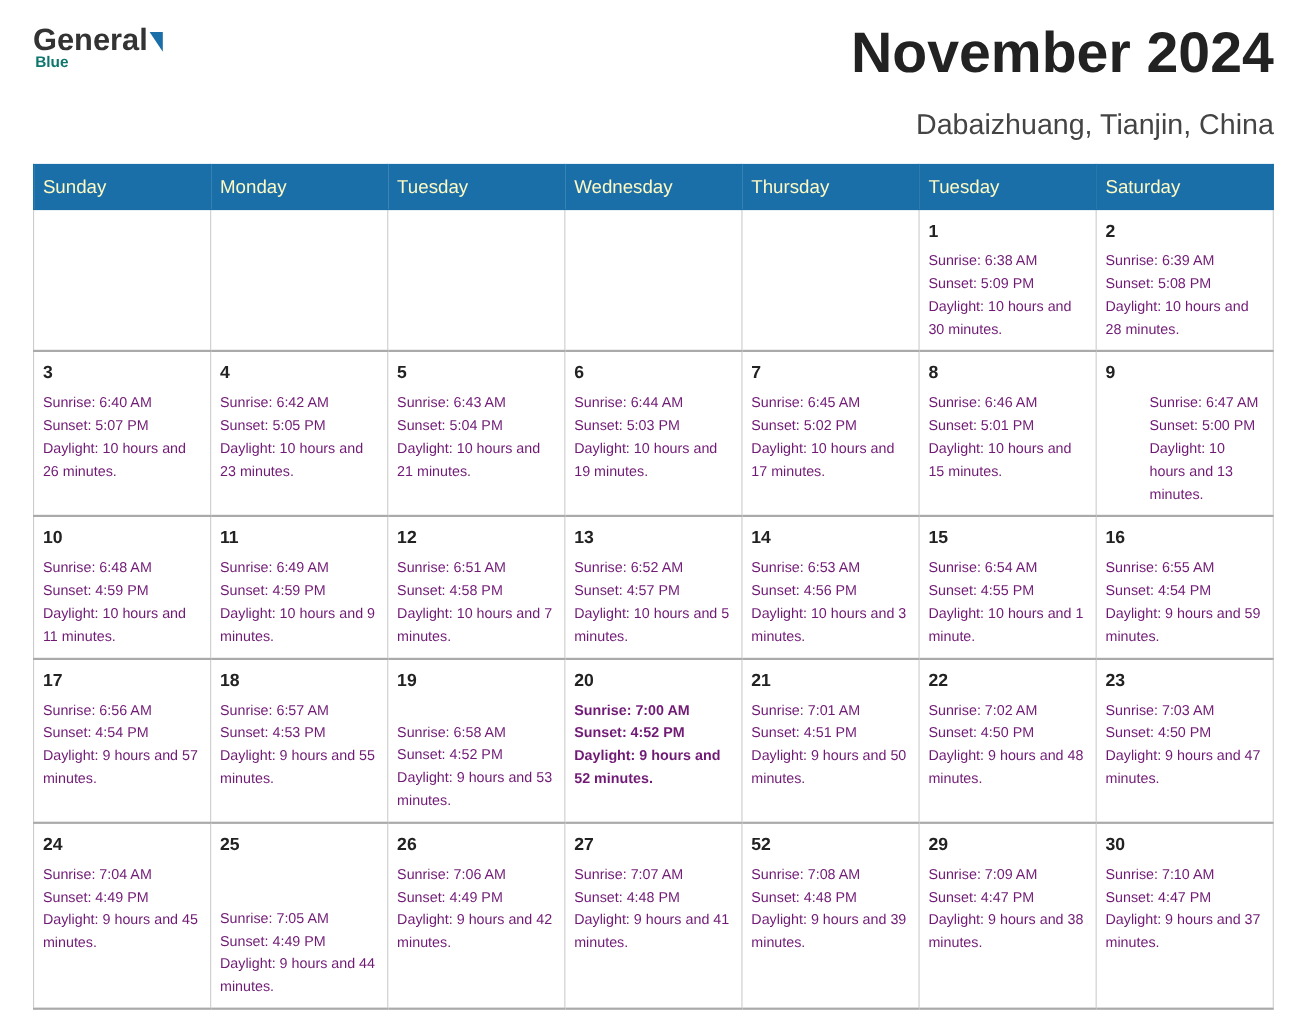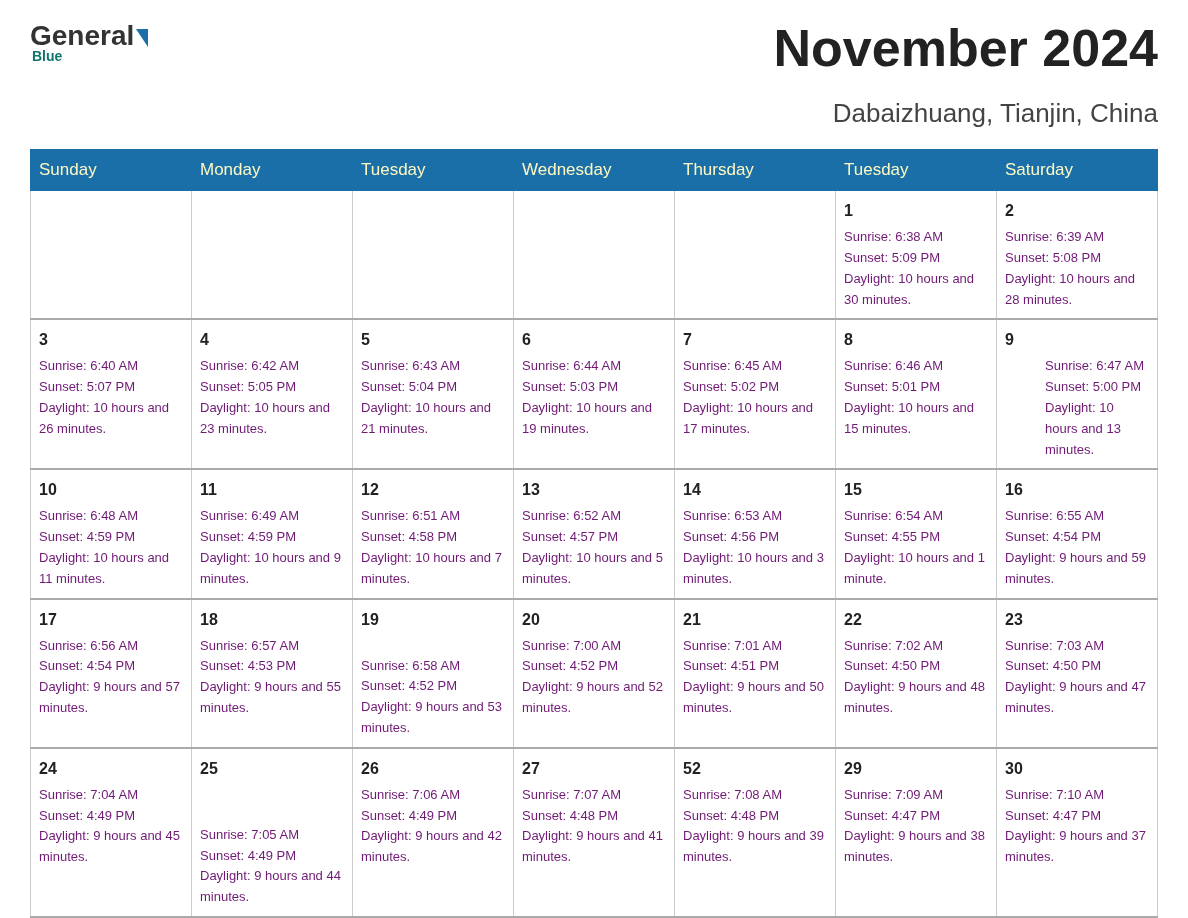--- a/index.html
+++ b/index.html
@@ -254,21 +254,21 @@
 Daylight: 9 hours and 55 minutes.</div>
         </td>
         <td>
           <span class="day-number">19</span>
           <div class="day-info" style="white-space: pre-line; margin-top: 24px;">Sunrise: 6:58 AM
 Sunset: 4:52 PM
 Daylight: 9 hours and 53 minutes.</div>
         </td>
         <td>
           <span class="day-number">20</span>
-          <div class="day-info" style="white-space: pre-line;">Sunrise: 7:00 AM
+          <div class="day-info" style="white-space: pre-line; font-weight: bold;">Sunrise: 7:00 AM
 Sunset: 4:52 PM
 Daylight: 9 hours and 52 minutes.</div>
         </td>
         <td>
           <span class="day-number">21</span>
           <div class="day-info" style="white-space: pre-line;">Sunrise: 7:01 AM
 Sunset: 4:51 PM
 Daylight: 9 hours and 50 minutes.</div>
         </td>
         <td>

